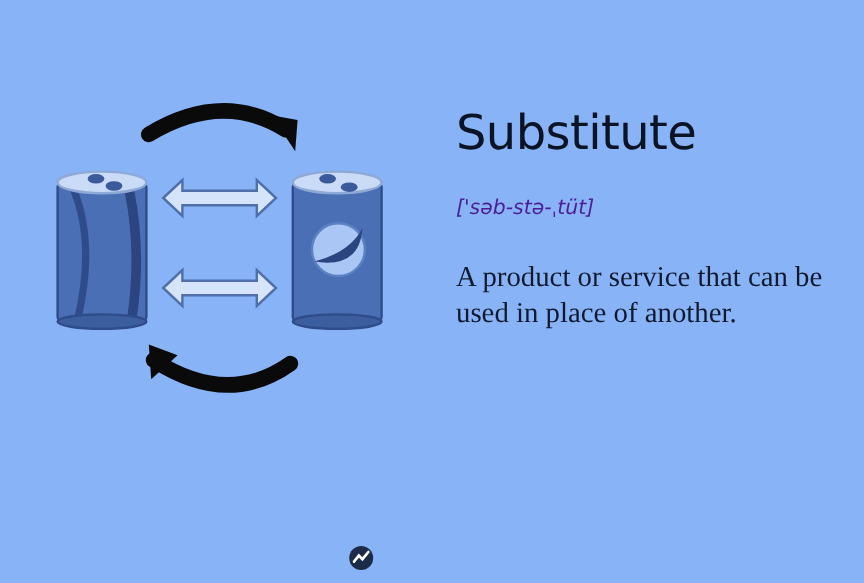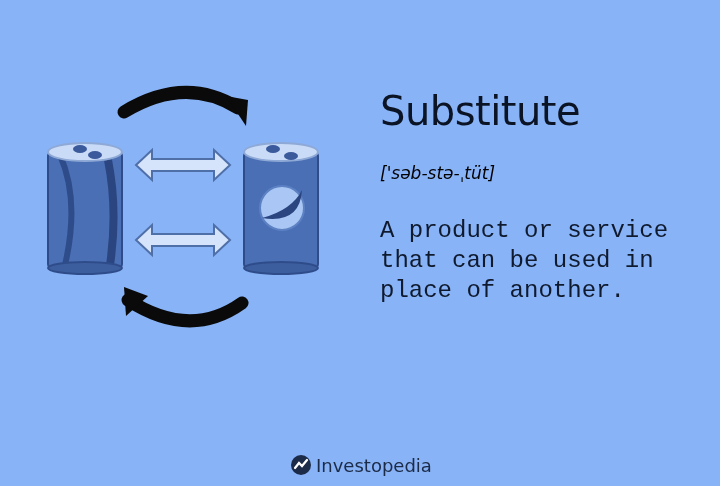--- a/index.html
+++ b/index.html
@@ -12,27 +12,27 @@
     }
     .illustration { position: absolute; left: 0; top: 0; width: 360px; height: 420px; }
     .title {
       position: absolute; left: 380px; top: 88px;
       font-size: 40px; font-weight: normal; letter-spacing: -0.5px;
       color: #0b1425;
       font-family: "DejaVu Sans", sans-serif;
     }
     .pron {
       position: absolute; left: 380px; top: 163px;
-      font-size: 17px; font-style: italic; color: #000000;
+      font-size: 17px; font-style: italic; color: #4c1d95;
       font-family: "DejaVu Sans", sans-serif;
     }
     .definition {
       position: absolute; left: 380px; top: 216px; width: 330px;
       font-size: 24px; line-height: 30px; color: #0f1a2e;
-      font-family: Liberation Mono, monospace;
+      font-family: Liberation Serif, serif;
     }
     .logo {
       position: absolute; left: 290px; top: 454px;
       display: flex; align-items: center; gap: 4px;
     }
     .logo-text {
       font-size: 18px; color: #1c2b47;
       font-family: "DejaVu Sans", sans-serif;
     }
   </style>
@@ -83,14 +83,13 @@
 
 <div class="title">Substitute</div>
 <div class="pron">['səb-stə-ˌtüt]</div>
 <div class="definition">A product or service that can be used in place of another.</div>
 
 <div class="logo">
   <svg width="22" height="22" viewBox="0 0 22 22">
     <circle cx="11" cy="11" r="10" fill="#1c2b47"></circle>
     <path d="M5 14 L9 9 L12 12 L17 6" stroke="#ffffff" stroke-width="2.2" fill="none" stroke-linecap="round"></path>
   </svg>
-  <span class="logo-text">Investopedia</span>
 </div>
 
 </body></html>

